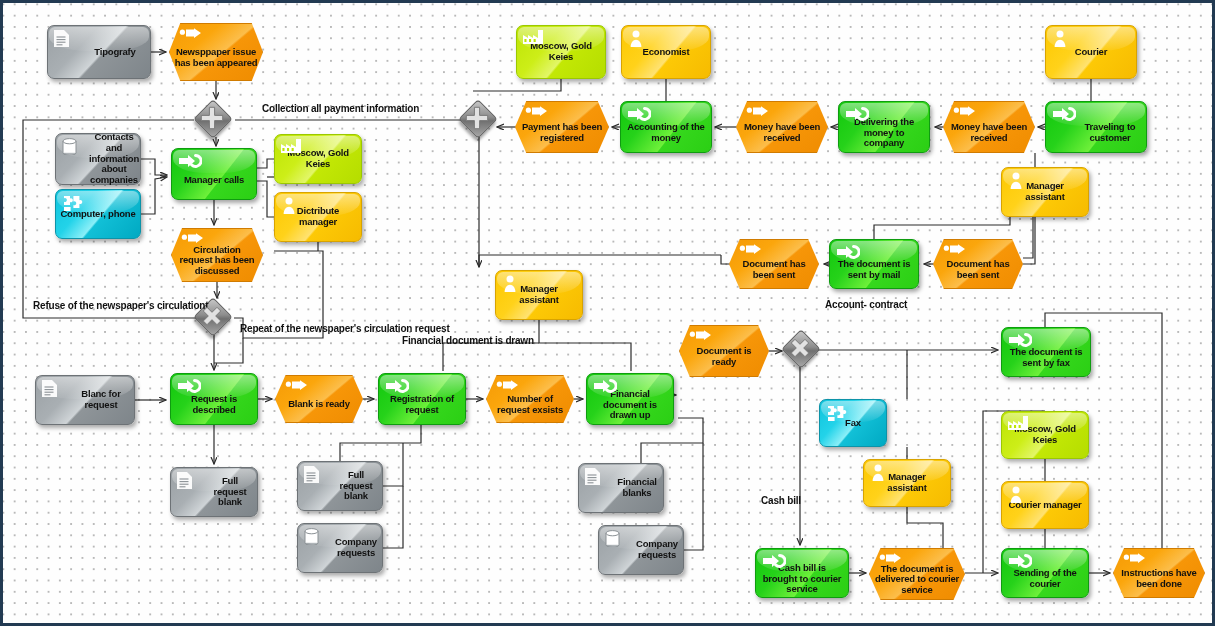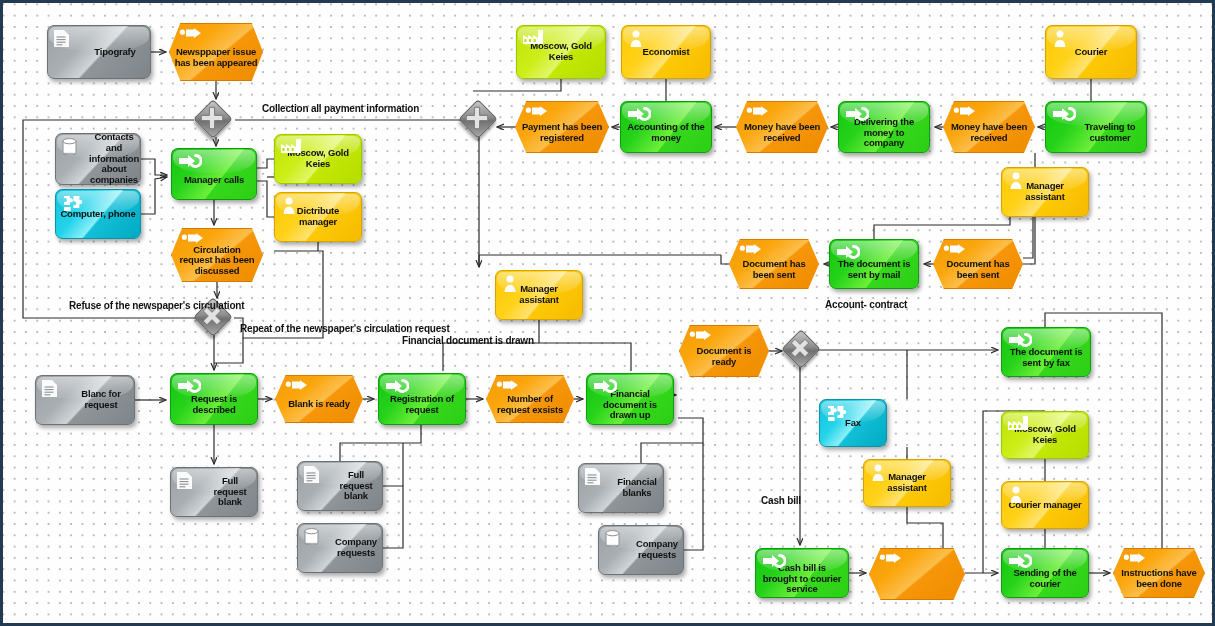--- a/index.html
+++ b/index.html
@@ -596,20 +596,21 @@
           </span>
           <span class="lbl">Cash bill is brought to courier service</span>
         </div>
         <div class="node ev" style="left: 866px; top: 545px; width: 96px; height: 52px;">
           <span class="ic">
             <svg width="24" height="13" viewBox="0 0 24 13">
               <circle cx="3.4" cy="4.2" r="2.6" fill="#fff"></circle>
               <path d="M7 1.6h8v-1.3l7 4.8-7 4.8V8.6H7z" fill="#fff"></path>
             </svg>
           </span>
+          <span class="lbl">The document is delivered to courier service</span>
         </div>
         <div class="node fn sheen" style="left: 998px; top: 545px; width: 88px; height: 50px;">
           <span class="ic">
             <svg width="24" height="16" viewBox="0 0 24 16">
               <path d="M1 5h9v-3l7 6-7 6v-3H1z" fill="#fff"></path>
               <path d="M17.5 2.5a5.5 5.5 0 1 1-3.8 9.4" fill="none" stroke="#fff" stroke-width="3" stroke-linecap="round"></path>
             </svg>
           </span>
           <span class="lbl">Sending of  the courier</span>
         </div>
@@ -646,21 +647,21 @@
         <div class="gw" style="left: 782px; top: 330px;">
           <div class="dia"></div>
           <div class="sym"><svg width="30" height="30" viewBox="0 0 30 30">
               <path d="M15 11.3l5-5 3.7 3.7-5 5 5 5-3.7 3.7-5-5-5 5-3.7-3.7 5-5-5-5 3.7-3.7z" fill="#e2e2e2" stroke="#7a7a7a" stroke-width="1"></path>
             </svg></div>
         </div>
       </div>
 
     <div id="flabel-layer">
         <div class="flabel" style="left: 259px; top: 100px;">Collection all payment information</div>
-        <div class="flabel" style="left: 30px; top: 297px; margin-left: 36px;">Refuse of the newspaper's circulationt</div>
+        <div class="flabel" style="left: 30px; top: 297px;">Refuse of the newspaper's circulationt</div>
         <div class="flabel" style="left: 237px; top: 320px;">Repeat  of the newspaper's circulation request</div>
         <div class="flabel" style="left: 399px; top: 332px;">Financial document is drawn</div>
         <div class="flabel" style="left: 822px; top: 296px;">Account- contract</div>
         <div class="flabel" style="left: 758px; top: 492px;">Cash bill</div>
       </div>
 
   </div>
 </div>
 
 </body></html>

